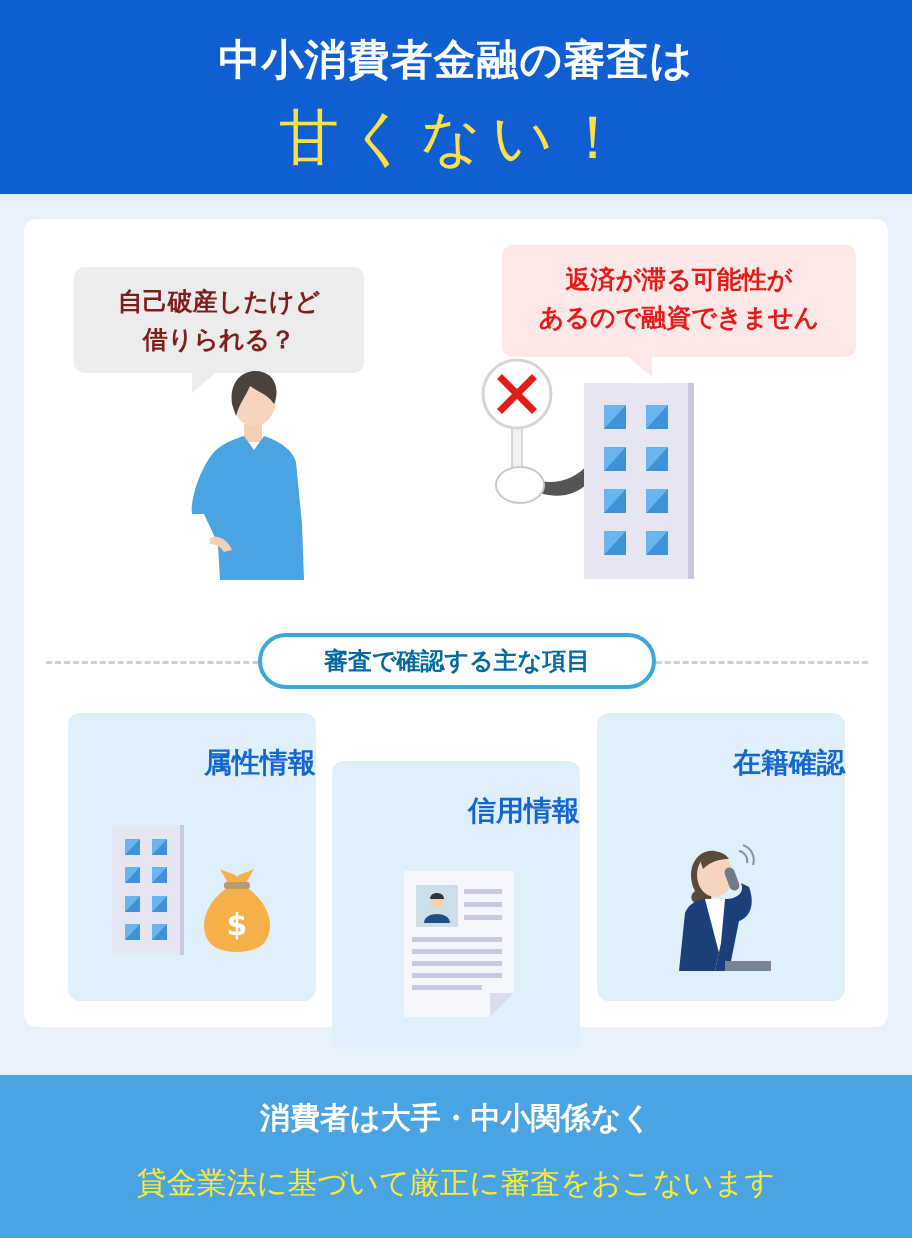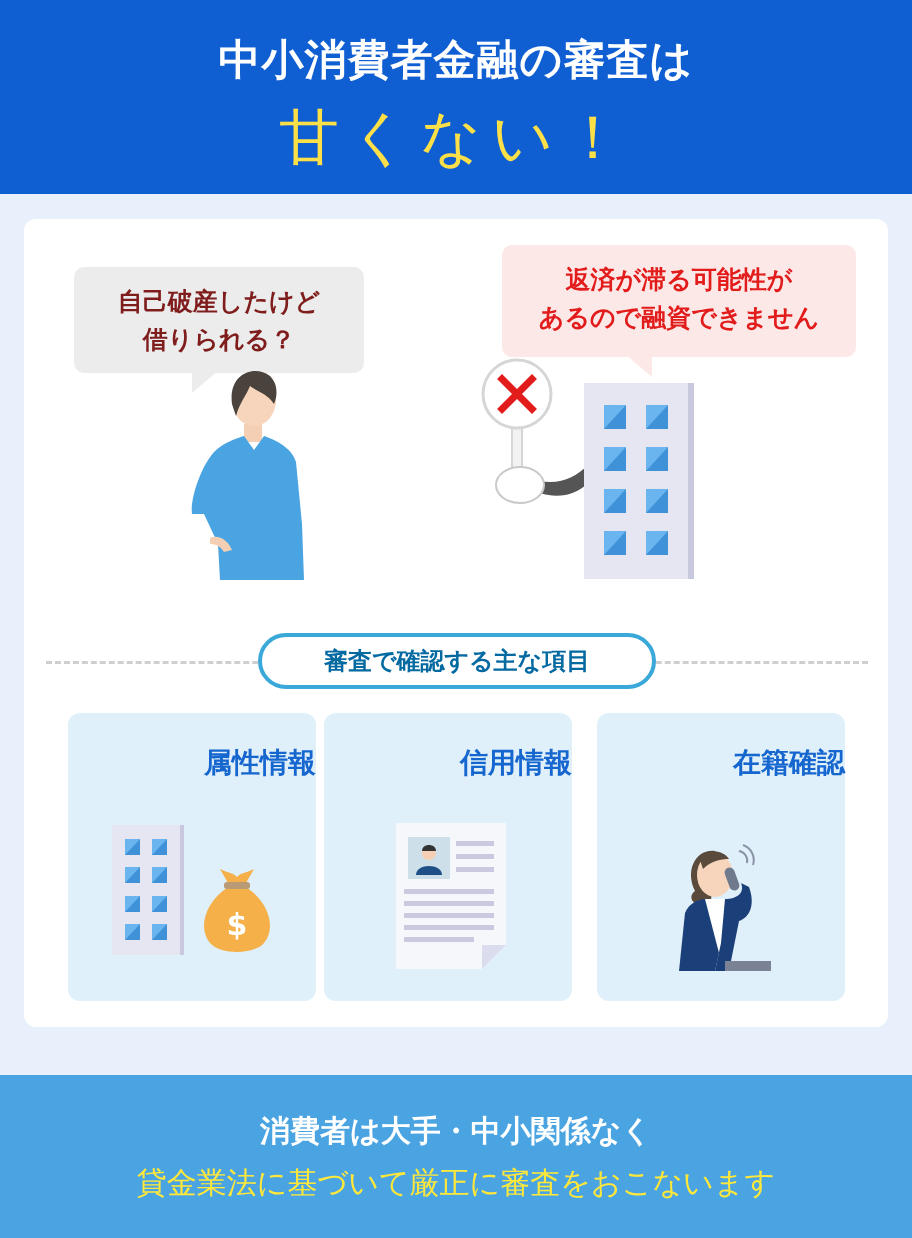--- a/index.html
+++ b/index.html
@@ -19,21 +19,21 @@
   .bubble.a::after { content: ""; position: absolute; left: 124px; bottom: -20px; border-left: 26px solid transparent; border-right: 0 solid transparent; border-top: 22px solid #fde8e8; }
 
   .divider { position: absolute; left: 22px; top: 442px; width: 822px; border-top: 3px dashed #cfcfcf; }
   .pill { position: absolute; left: 234px; top: 414px; width: 398px; height: 56px; border: 4px solid #3aa8d8; border-radius: 28px; background: #fff; color: #0369a1; font-size: 24px; font-weight: bold; text-align: center; line-height: 48px; }
 
   .box { position: absolute; top: 494px; width: 248px; height: 288px; background: #dff0fa; border-radius: 12px; text-align: right; }
   .box .title { color: #1666cf; font-size: 28px; font-weight: bold; line-height: 40px; padding-top: 30px; }
   .box svg { position: absolute; }
 
   .bottom { position: absolute; left: 0; top: 1075px; width: 912px; height: 163px; background: #4aa4e2; text-align: center; }
-  .bottom .l1 { position: absolute; top: 36px; width: 100%; color: #fff; font-size: 30px; font-weight: bold; }
+  .bottom .l1 { position: absolute; top: 23px; width: 100%; color: #fff; font-size: 30px; font-weight: bold; }
   .bottom .l2 { position: absolute; top: 88px; width: 100%; color: #ffe83a; font-size: 30px; font-weight: normal; }
 </style>
 </head>
 <body>
 
 <div class="header">
   <div class="t1">中小消費者金融の審査は</div>
   <div class="t2">甘くない！</div>
 </div>
 
@@ -118,21 +118,21 @@
         <path d="M13 115 L28 99 L28 115 Z"></path>
           <path d="M40 115 L55 99 L55 115 Z"></path>
       </g>
       <path d="M108 44 L116 58 L134 58 L142 44 C134 48 128 48 125 52 C122 48 116 48 108 44 Z" fill="#f5b04a"></path>
       <path d="M116 62 C92 78 86 104 98 118 C108 130 142 130 152 118 C164 104 158 78 134 62 Z" fill="#f5b04a"></path>
       <rect x="112" y="57" width="26" height="7" rx="3" fill="#b89a74"></rect>
       <text x="125" y="110" font-size="30" font-weight="bold" fill="#fff" text-anchor="middle" font-family="DejaVu Sans, sans-serif">$</text>
     </svg>
   </div>
 
-  <div class="box" style="left:300px;">
+  <div class="box" style="left:308px;margin-top:48px;">
     <div class="title">信用情報</div>
     <svg style="left:72px;top:110px" width="114" height="146" viewBox="0 0 114 146">
       <path d="M0 0 L110 0 L110 122 L86 146 L0 146 Z" fill="#f6f7fb"></path>
       <path d="M86 146 L86 122 L110 122 Z" fill="#dcdcef"></path>
       <rect x="12" y="14" width="42" height="42" fill="#cde0ea"></rect>
       <circle cx="33" cy="30" r="7" fill="#f5cfb3"></circle>
       <path d="M26 28 C26 20 40 20 40 28 Z" fill="#333"></path>
       <path d="M20 52 C20 40 46 40 46 52 Z" fill="#1e4f86"></path>
       <g fill="#c9c9e0">
         <rect x="60" y="18" width="38" height="5"></rect>

